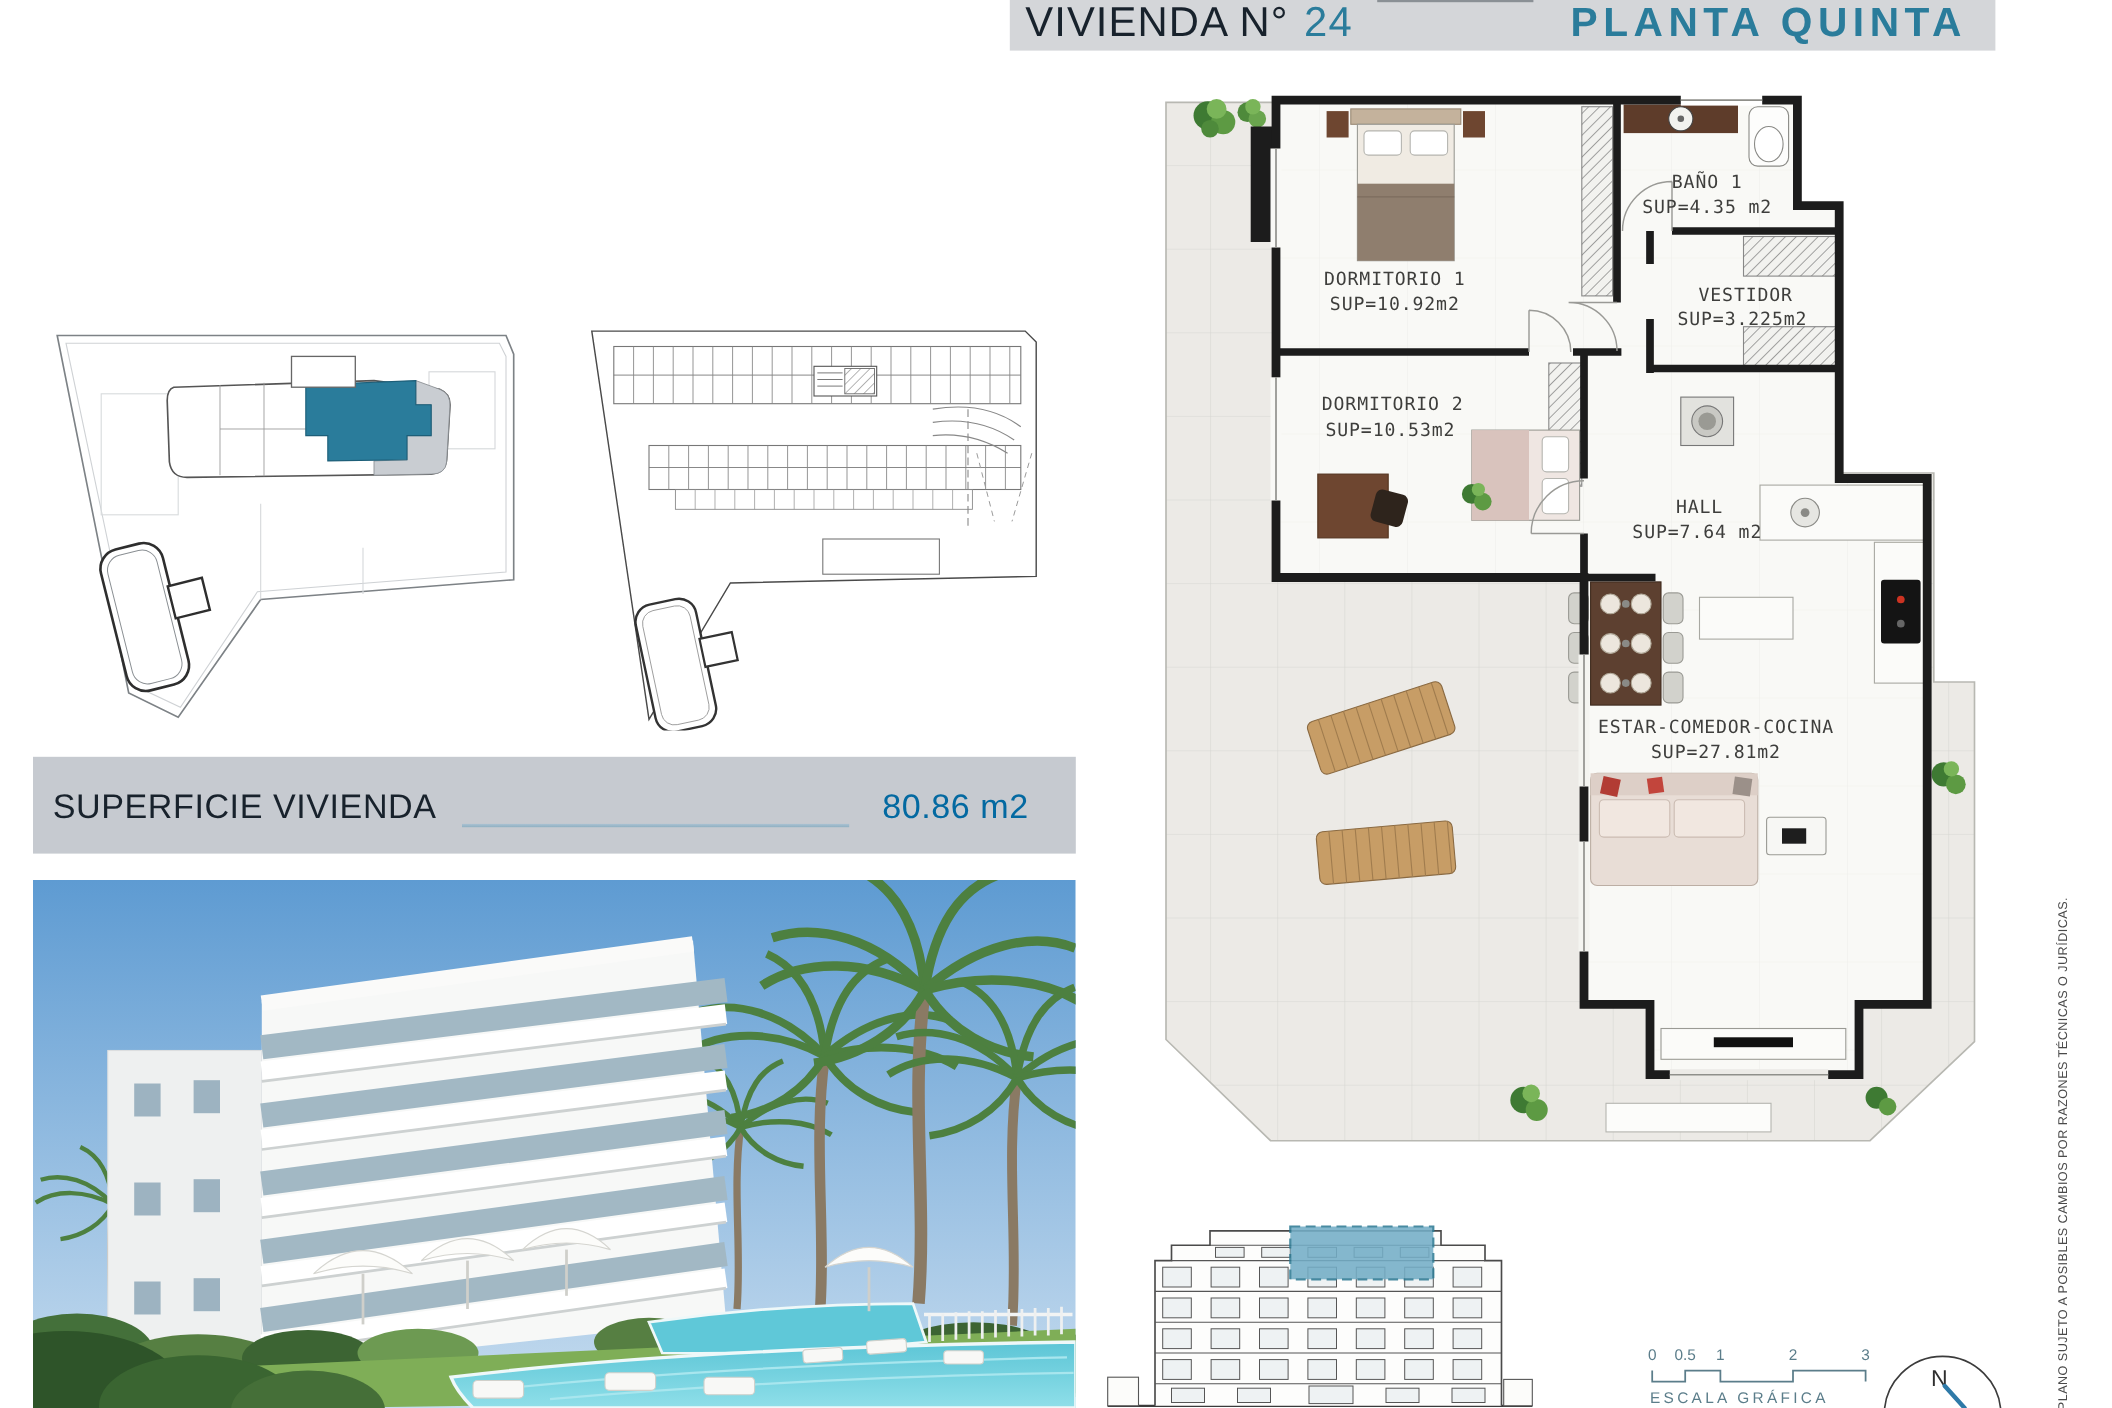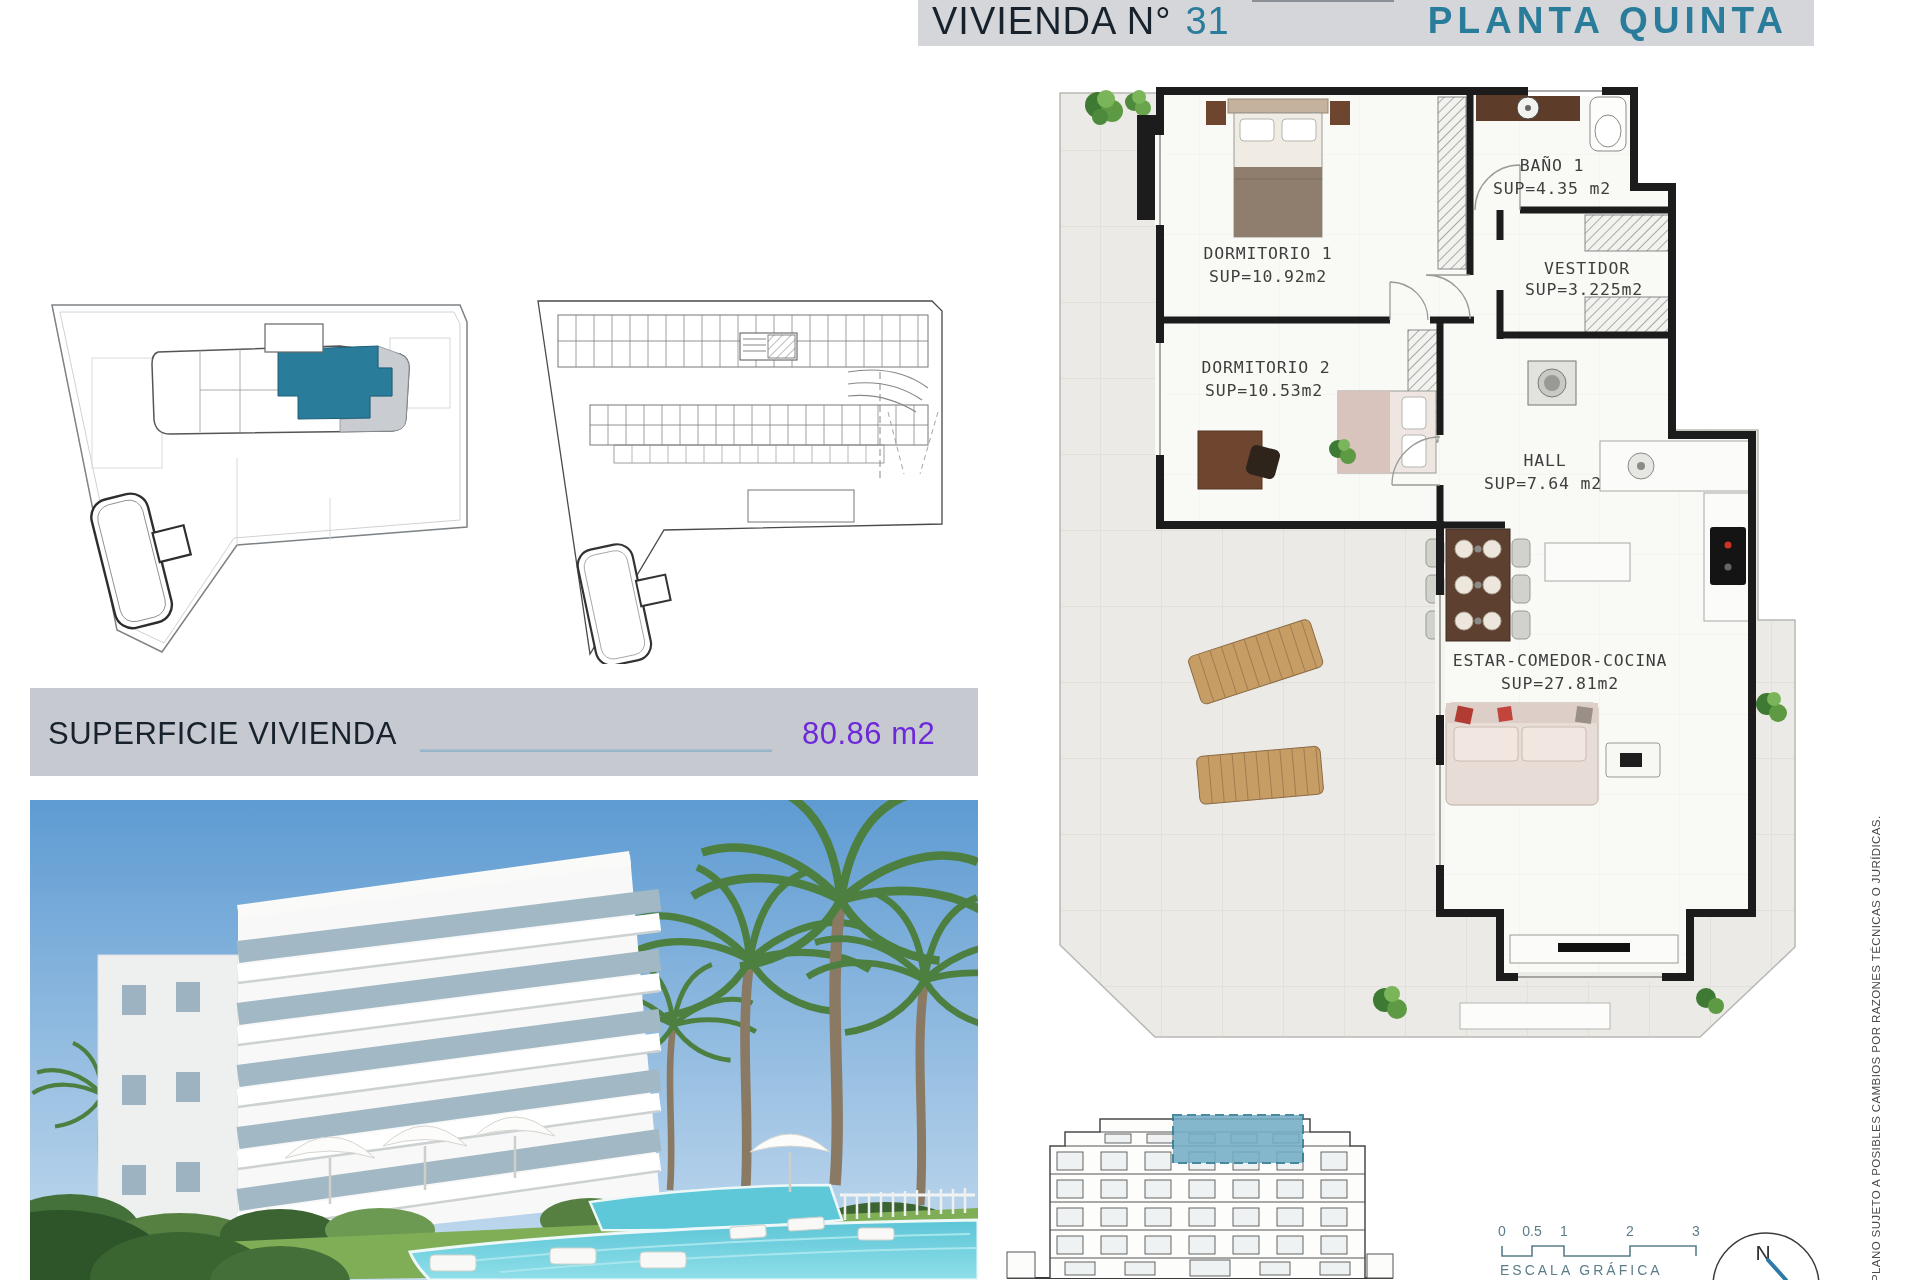--- a/index.html
+++ b/index.html
@@ -28,21 +28,21 @@
   svg .cad{fill:#3e3e3c;font-size:16.5px;letter-spacing:.8px;}
   svg .tick{font-family:"Liberation Sans",sans-serif;fill:#5b7d8a;font-size:14px;}
 </style>
 </head>
 <body>
 
 <div id="sheet">
 
   <div id="header" class="abs" style="background:#d4d6d9;">
     <span class="t1" style="color:#18222c;">VIVIENDA N°</span>
-    <span class="t2" style="color:#2a7c9b;">31</span>
+    <span class="t2" style="color:#2a7c9b;">24</span>
     <span class="hline"></span>
     <span class="t3" style="color:#2a7c9b;font-weight:bold;">PLANTA QUINTA</span>
   </div>
 
   <div class="abs" style="left:40px;top:298px;width:465px;height:360px;">
     <svg width="465" height="360" viewBox="0 0 465 360">
       <polygon points="12,7 420,7 427,24 427,229 197,247 122,354 77,332" fill="#ffffff" stroke="#7d8286" stroke-width="1.5"></polygon>
       <polygon points="20,14 414,14 420,26 420,222 194,240 124,345 86,327" fill="none" stroke="#cfd2d5" stroke-width="1"></polygon>
       <rect x="350" y="40" width="60" height="70" fill="none" stroke="#d5d8da"></rect>
       <rect x="52" y="60" width="70" height="110" fill="none" stroke="#d8dbdd"></rect>
@@ -88,21 +88,21 @@
         <rect x="64" y="258" width="44" height="106" rx="12" fill="none" stroke="#999" stroke-width=".8"></rect>
         <rect x="112" y="292" width="30" height="26" fill="#ffffff" stroke="#333" stroke-width="2"></rect>
       </g>
     </svg>
   </div>
 
   <div id="surfTable" class="abs" style="background:#c6cad0;">
     <div class="srow">
       <span class="lab" style="color:#18222c;">SUPERFICIE VIVIENDA</span>
       <span class="rline"></span>
-      <span class="val" style="color:#6d28d9;">80.86 m2</span>
+      <span class="val" style="color:#0369a1;">80.86 m2</span>
     </div>
   </div>
 
   <div class="abs" style="left:30px;top:800px;width:948px;height:480px;overflow:hidden;">
     <svg width="948" height="480" viewBox="0 0 948 480">
       <defs>
         <linearGradient id="sky" x1="0" y1="0" x2="0" y2="1">
           <stop offset="0" stop-color="#5e9bd2"></stop>
             <stop offset="1" stop-color="#c6dcef"></stop>
         </linearGradient>

